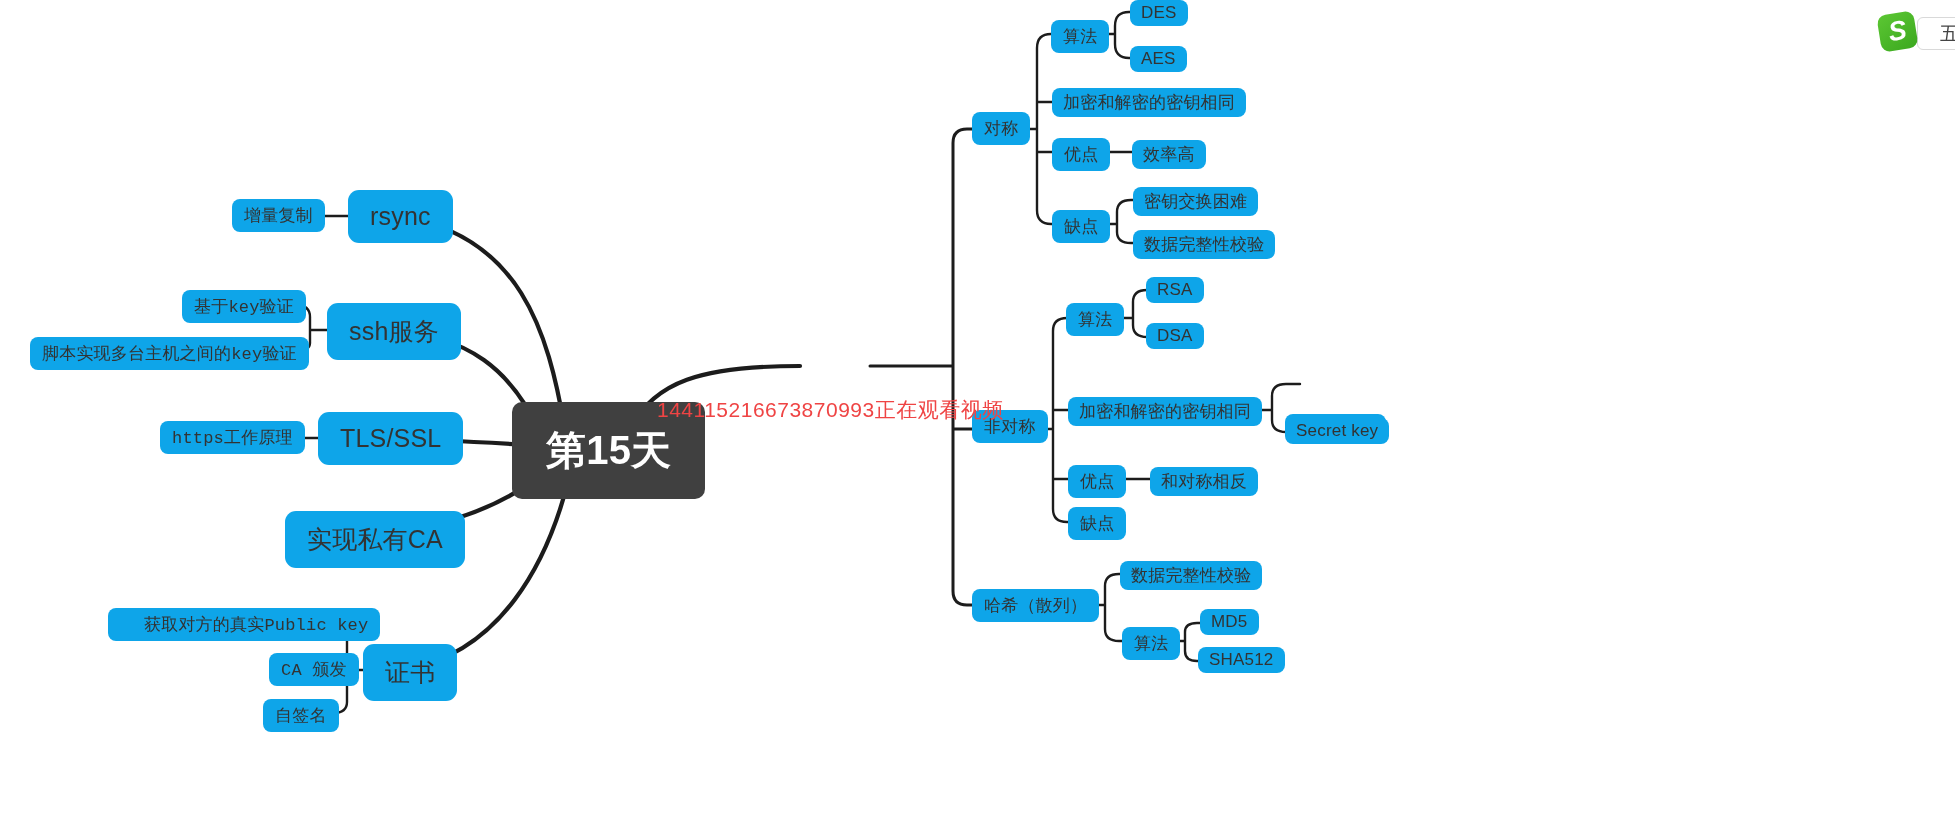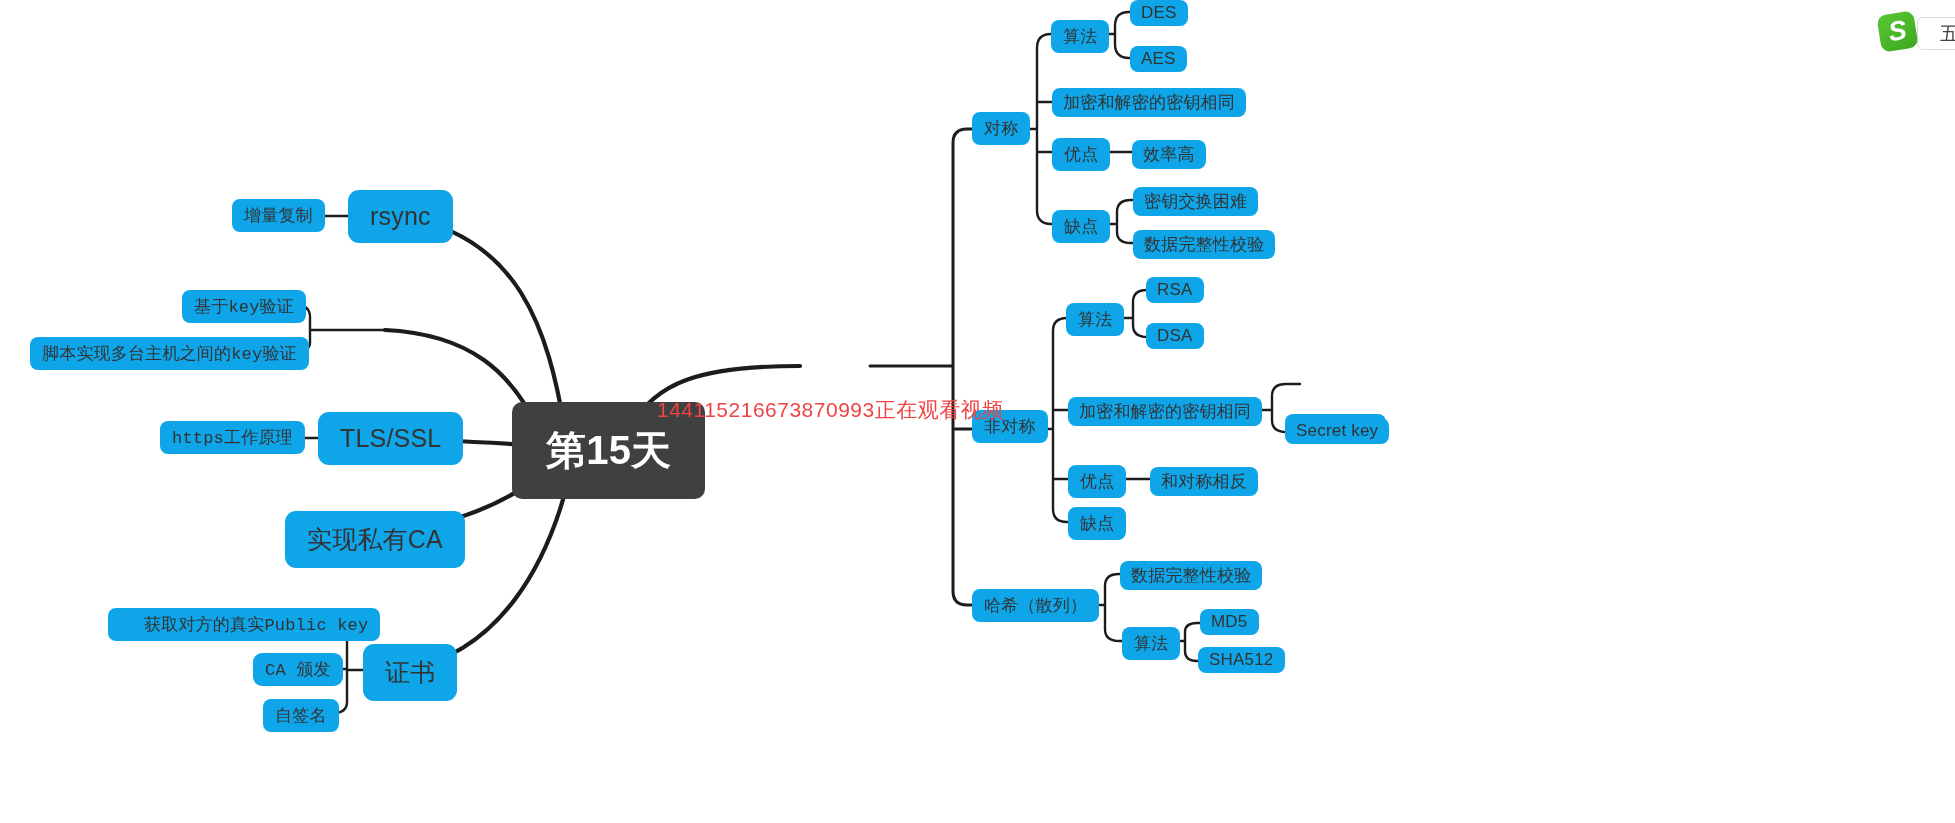--- a/index.html
+++ b/index.html
@@ -77,31 +77,32 @@
 
     <path class="sub" d="M1030,605 H1105 M1105,586 V629 M1105,586 Q1105,574 1119,574 H1135 M1105,629 Q1105,641 1119,641 H1140"></path>
     <path class="sub" d="M1140,641 H1185 M1185,632 V651 M1185,632 Q1185,623 1197,623 H1212 M1185,651 Q1185,661 1197,661 H1210"></path>
   </svg>
 
   <div class="node root" style="left:512px;top:402px;">第15天</div>
 
   <div class="node n1" style="left:348px;top:190px;">rsync</div>
   <div class="node n2" style="left:232px;top:199px;">增量复制</div>
 
+  <div class="node n1" style="left:327px;top:303px;">ssh服务</div>
   <div class="node n2" style="left:182px;top:290px;">基于key验证</div>
   <div class="node n1" style="left:318px;top:412px;">TLS/SSL</div>
 
   <div class="node n2" style="left:30px;top:337px;">脚本实现多台主机之间的key验证</div>
   <div class="node n2" style="left:160px;top:421px;">https工作原理</div>
 
   <div class="node n1" style="left:285px;top:511px;">实现私有CA</div>
 
   <div class="node n1" style="left:363px;top:644px;">证书</div>
   <div class="node n2" style="left:108px;top:608px;padding-left:36px;">获取对方的真实Public key</div>
-  <div class="node n2" style="left:253px;top:653px;border-radius:9px;">CA 颁发</div>
+  <div class="node n2" style="left:269px;top:653px;">CA 颁发</div>
   <div class="node n2" style="left:263px;top:699px;">自签名</div>
 
 
   <div class="node n2" style="left:972px;top:112px;">对称</div>
   <div class="node n2" style="left:1051px;top:20px;">算法</div>
   <div class="node n2s" style="left:1130px;top:0px;">DES</div>
   <div class="node n2s" style="left:1130px;top:46px;">AES</div>
   <div class="node n2s" style="left:1052px;top:88px;">加密和解密的密钥相同</div>
   <div class="node n2" style="left:1052px;top:138px;">优点</div>
   <div class="node n2s" style="left:1132px;top:140px;">效率高</div>

